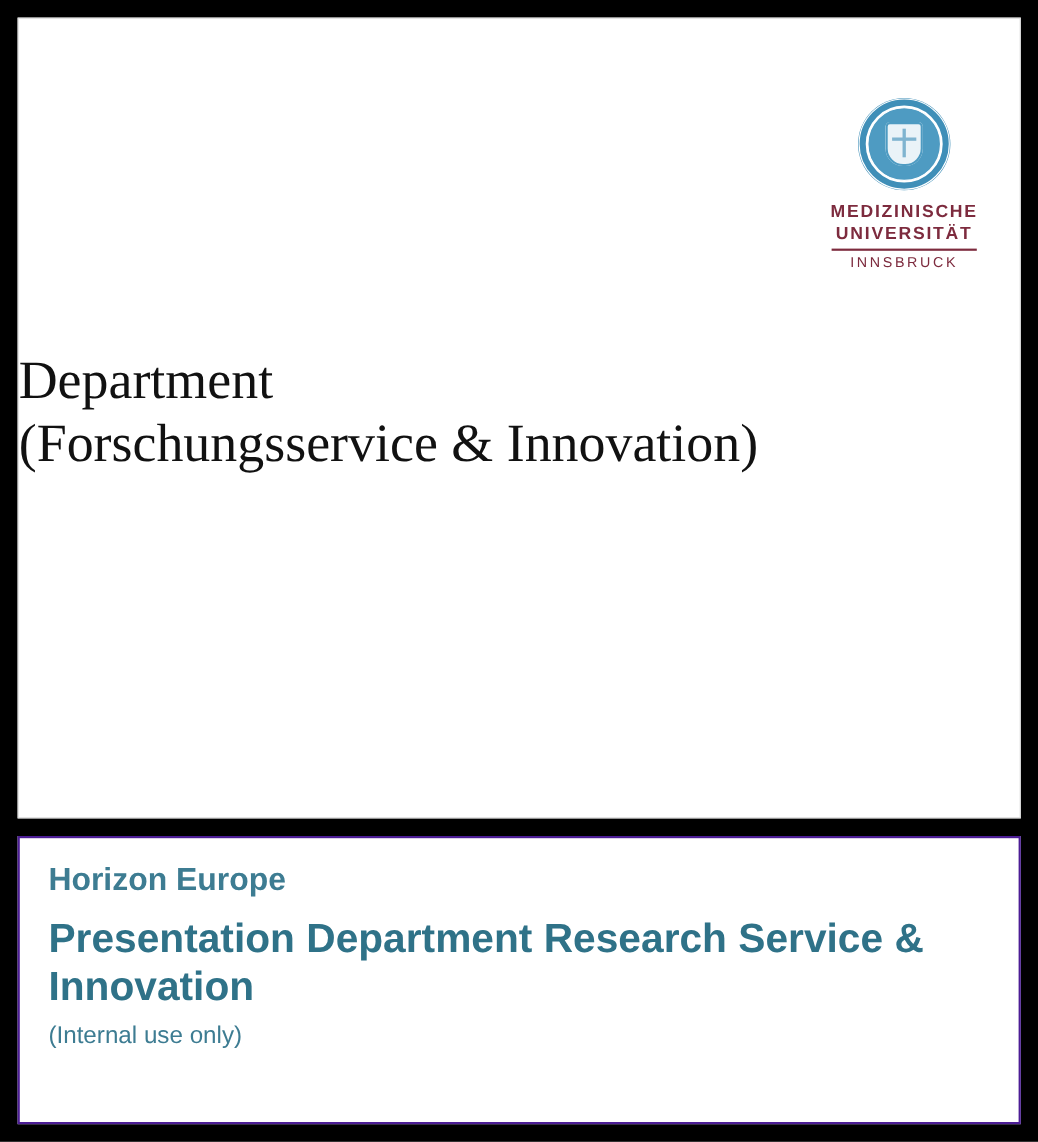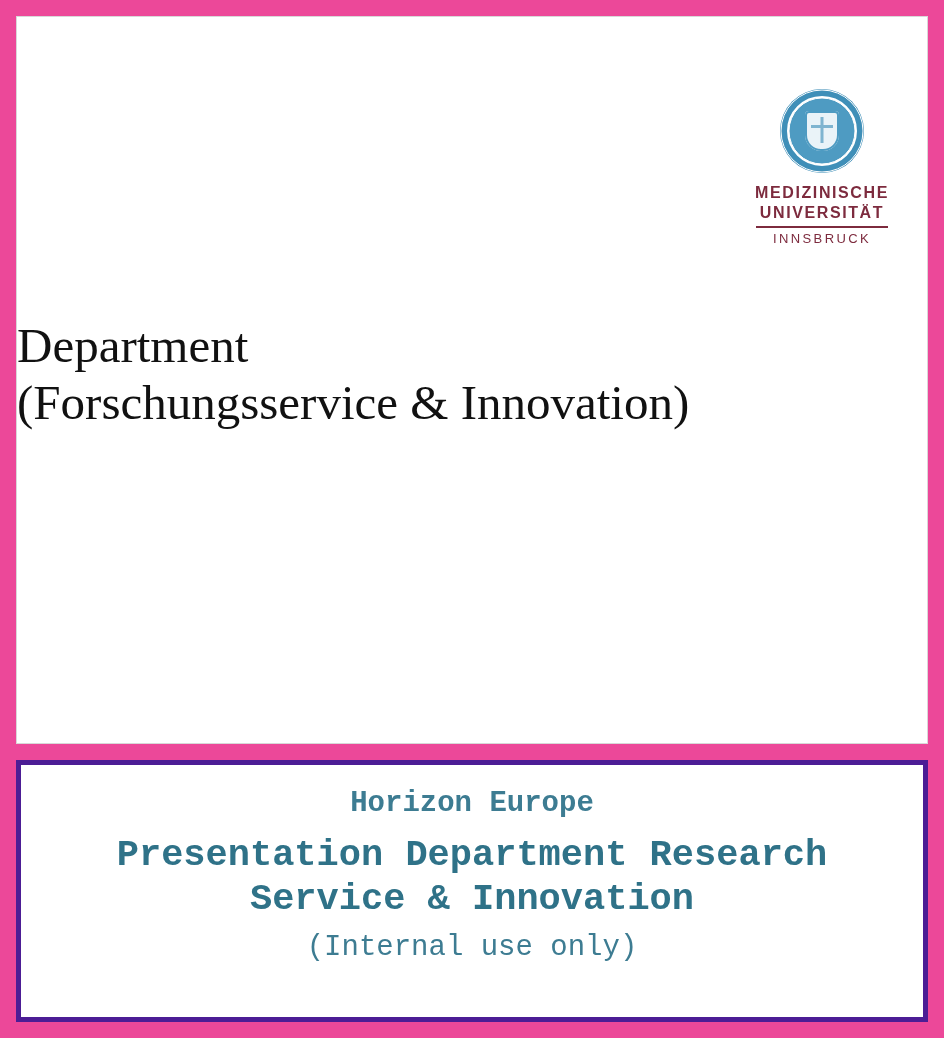--- a/index.html
+++ b/index.html
@@ -11,21 +11,21 @@
     width: 944px;
     height: 1038px;
     font-family: "Liberation Sans", sans-serif;
     overflow: hidden;
   }
   .page {
     position: relative;
     width: 944px;
     height: 1038px;
     box-sizing: border-box;
-    background: #ec4899;
+    background: #000000;
     padding: 16px 16px 16px 16px;
   }
   
   .slide-panel {
     position: relative;
     box-sizing: border-box;
     width: 912px;
     height: 728px;
     background: #ffffff;
     border: 1px solid #d8d8d8;
@@ -127,41 +127,39 @@
   .slide-title .l1 { font-size: 49px; }
   .slide-title .l2 { font-size: 49px; }
   .slide-title .l3 { font-size: 49px; }
 
   .caption-panel {
     box-sizing: border-box;
     width: 912px;
     height: 262px;
     margin-top: 16px;
     background: #ffffff;
-    border: 5px solid #4c1d95;
+    border: 2px solid #4c1d95;
     padding: 22px 26px 18px 26px;
-    text-align: center;
     color: #3d7c92;
-    font-family: Liberation Mono, monospace;
   }
   .caption-eyebrow {
     font-size: 29px;
     font-weight: 700;
     color: #3d7c92;
     margin-bottom: 14px;
   }
   .caption-main {
     font-size: 37px;
     font-weight: 700;
     color: #2f7288;
     line-height: 1.18;
   }
   .caption-sub {
     margin-top: 10px;
-    font-size: 29px;
+    font-size: 22px;
     font-weight: 400;
     color: #3d7c92;
   }
 </style>
 </head>
 <body>
 
 <div class="page">
 
   <div class="slide-panel">

